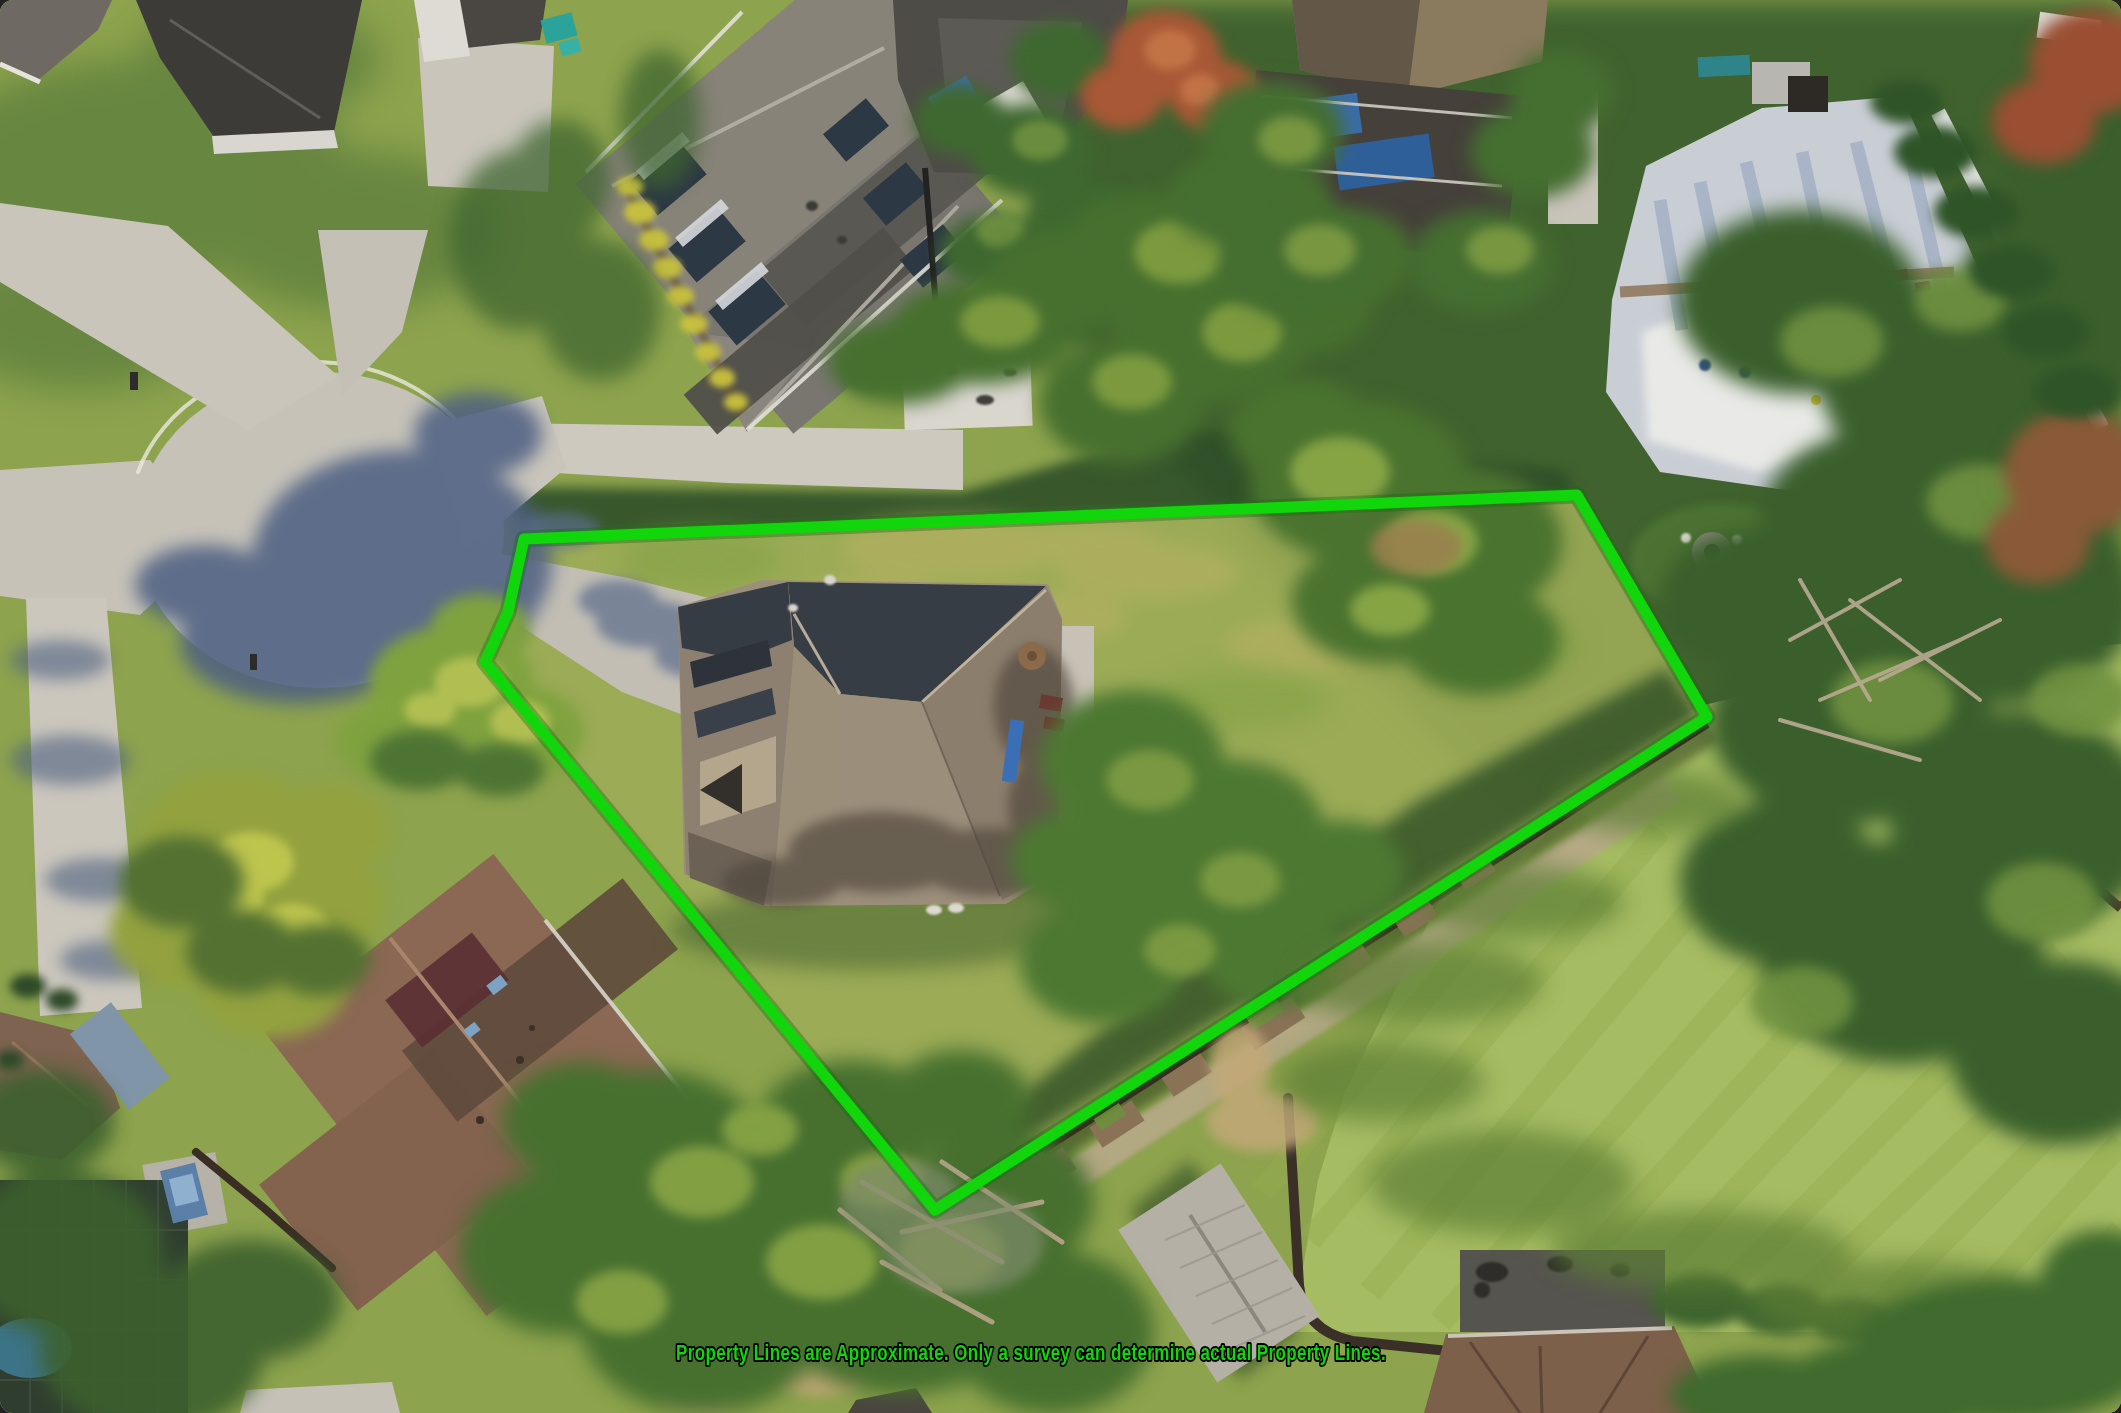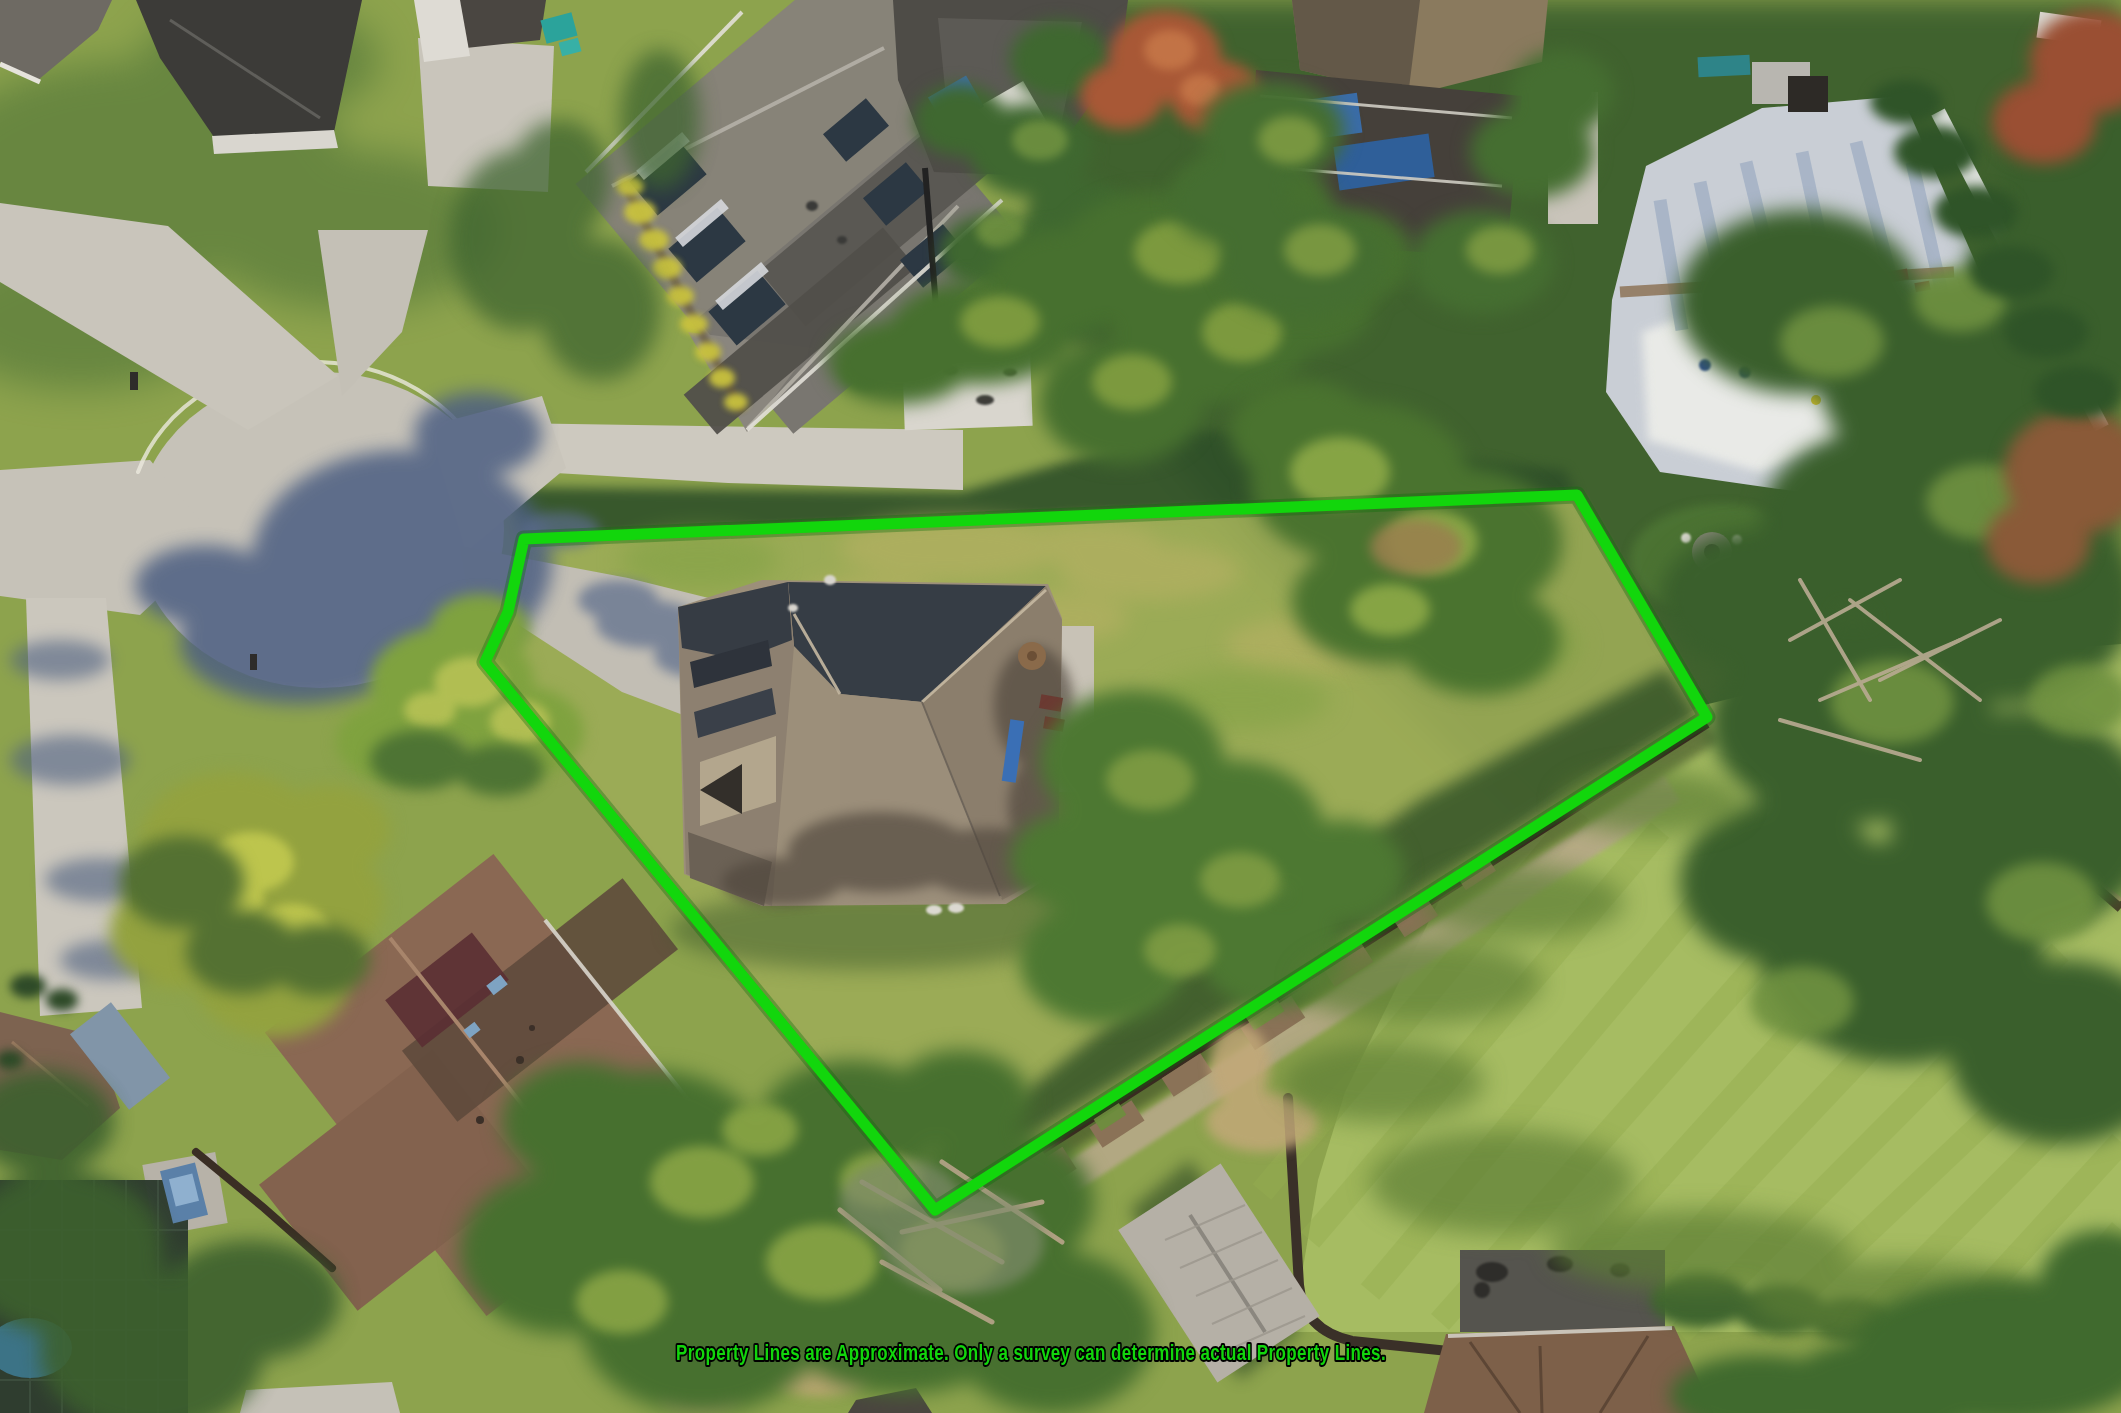--- a/index.html
+++ b/index.html
@@ -1,16 +1,16 @@
 <!DOCTYPE html>
 <html><head>
 <meta charset="utf-8">
 <style>
   html,body{margin:0;padding:0;background:#222;}
-  .stage{position:relative;width:2121px;height:1413px;overflow:hidden;background:#8da34d;}
+  .stage{position:relative;width:2121px;height:1413px;overflow:hidden;background:#8da34d;border-radius:13px;}
   svg{display:block;width:100%;height:100%;}
   .prop-line-shadow{fill:none;stroke:#0a6e0a;stroke-width:17;opacity:.35;stroke-linejoin:round;}
   .prop-line{fill:none;stroke-width:11;stroke-linejoin:round;}
   .disclaimer{
     font-family:"Liberation Sans",sans-serif;
     font-weight:bold;font-size:22px;letter-spacing:.5px;
     text-anchor:middle;stroke:#000;stroke-width:4px;paint-order:stroke;stroke-linejoin:round;
   }
 </style>
 </head>

